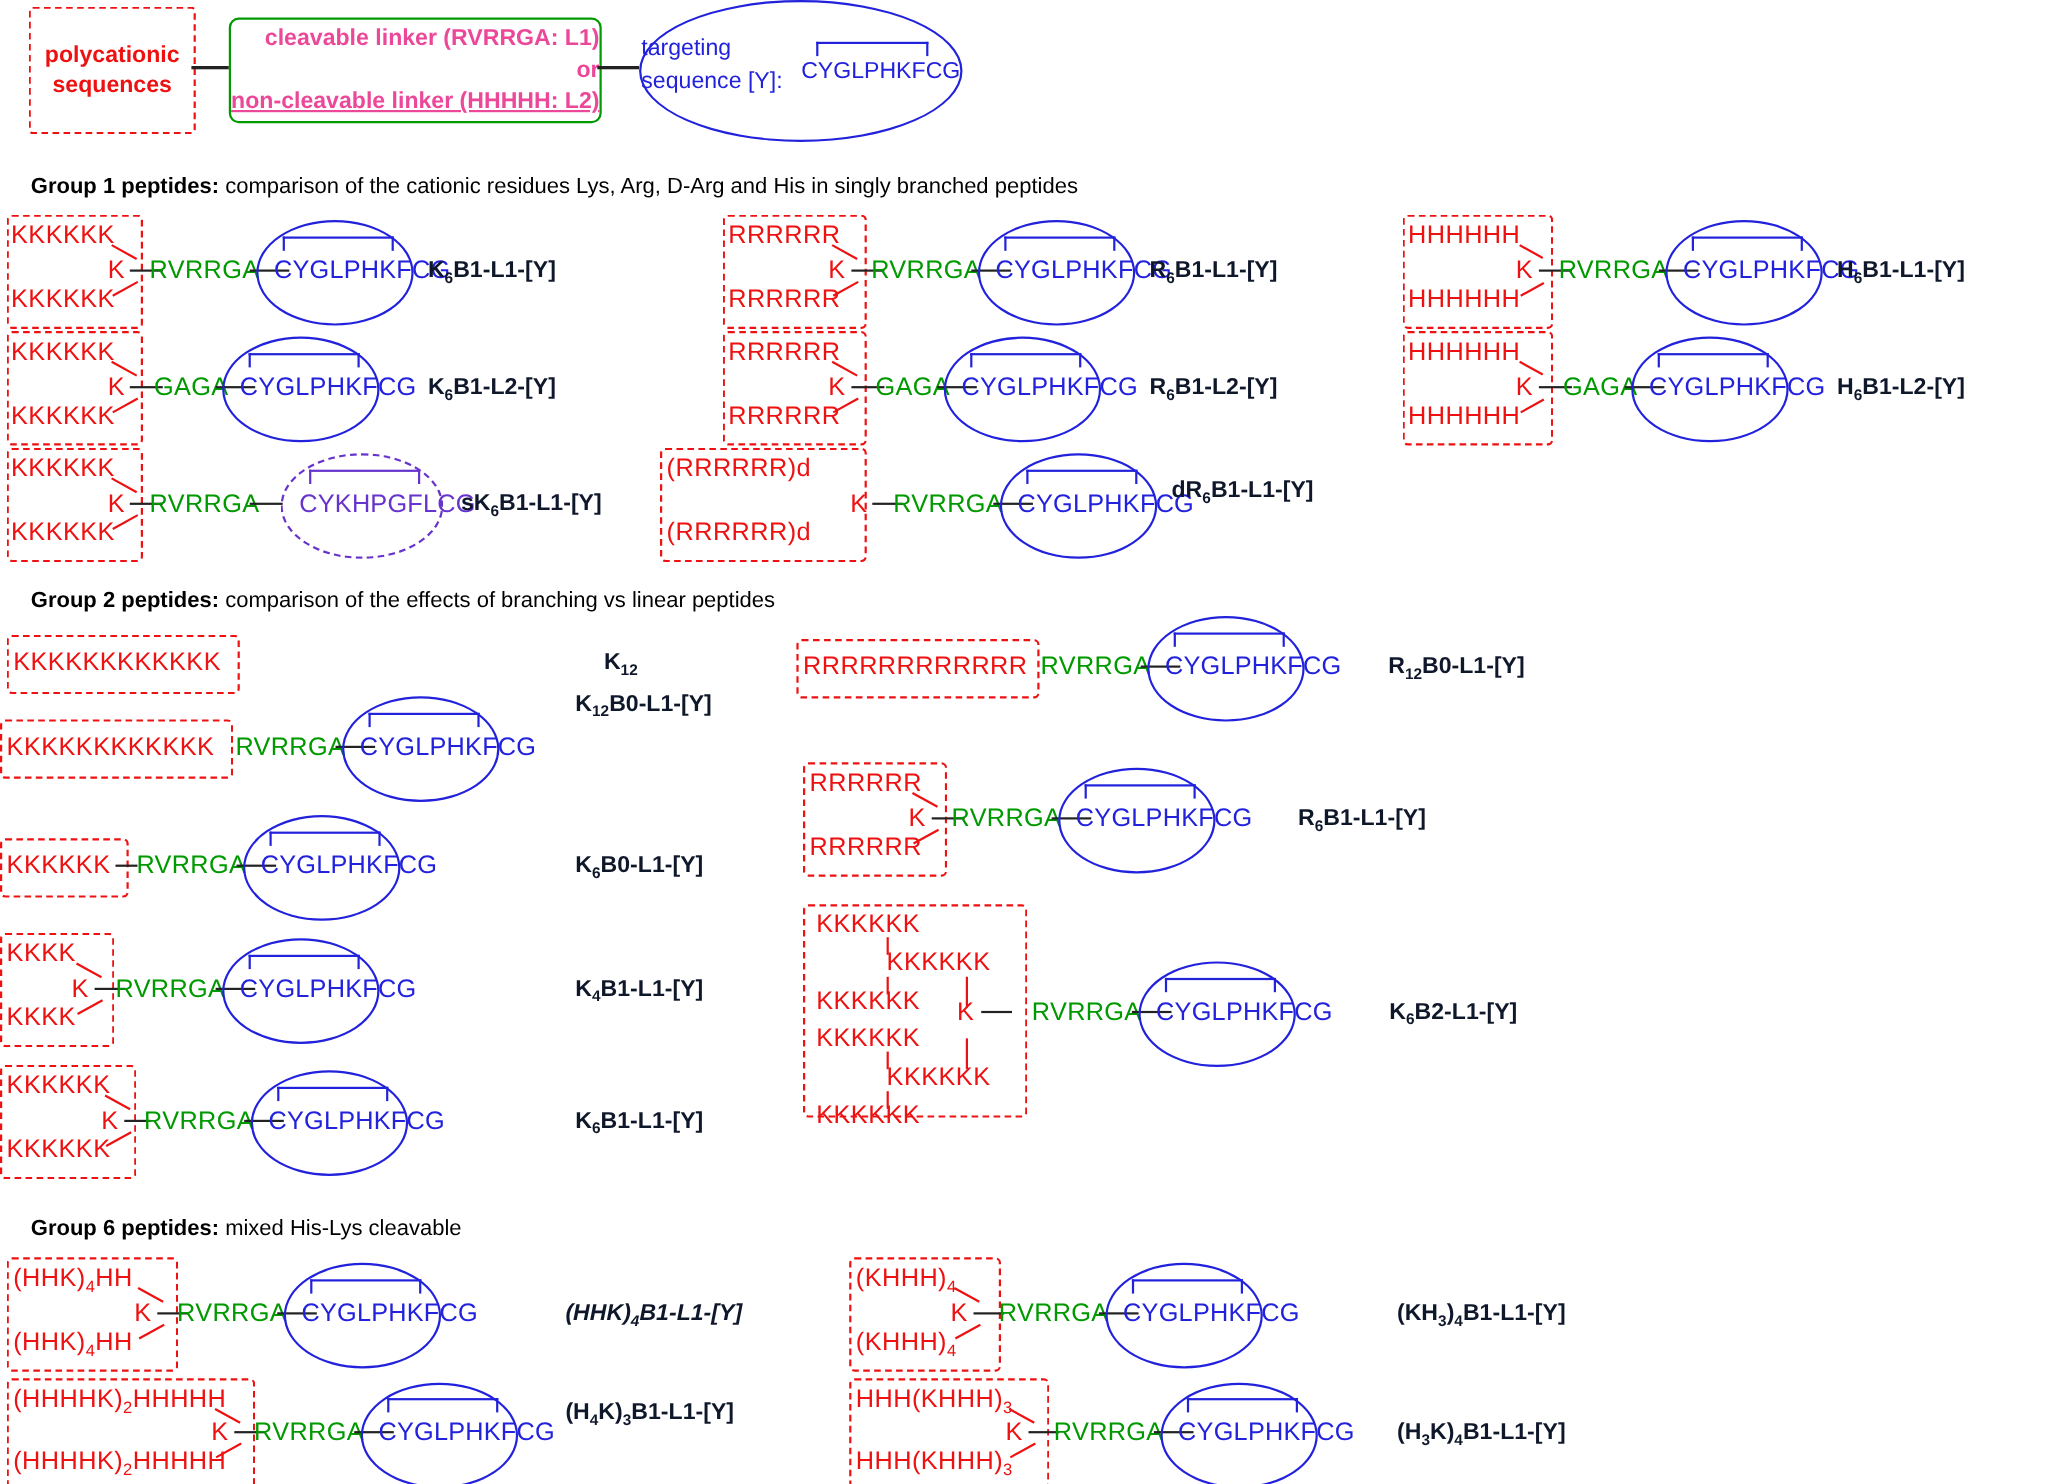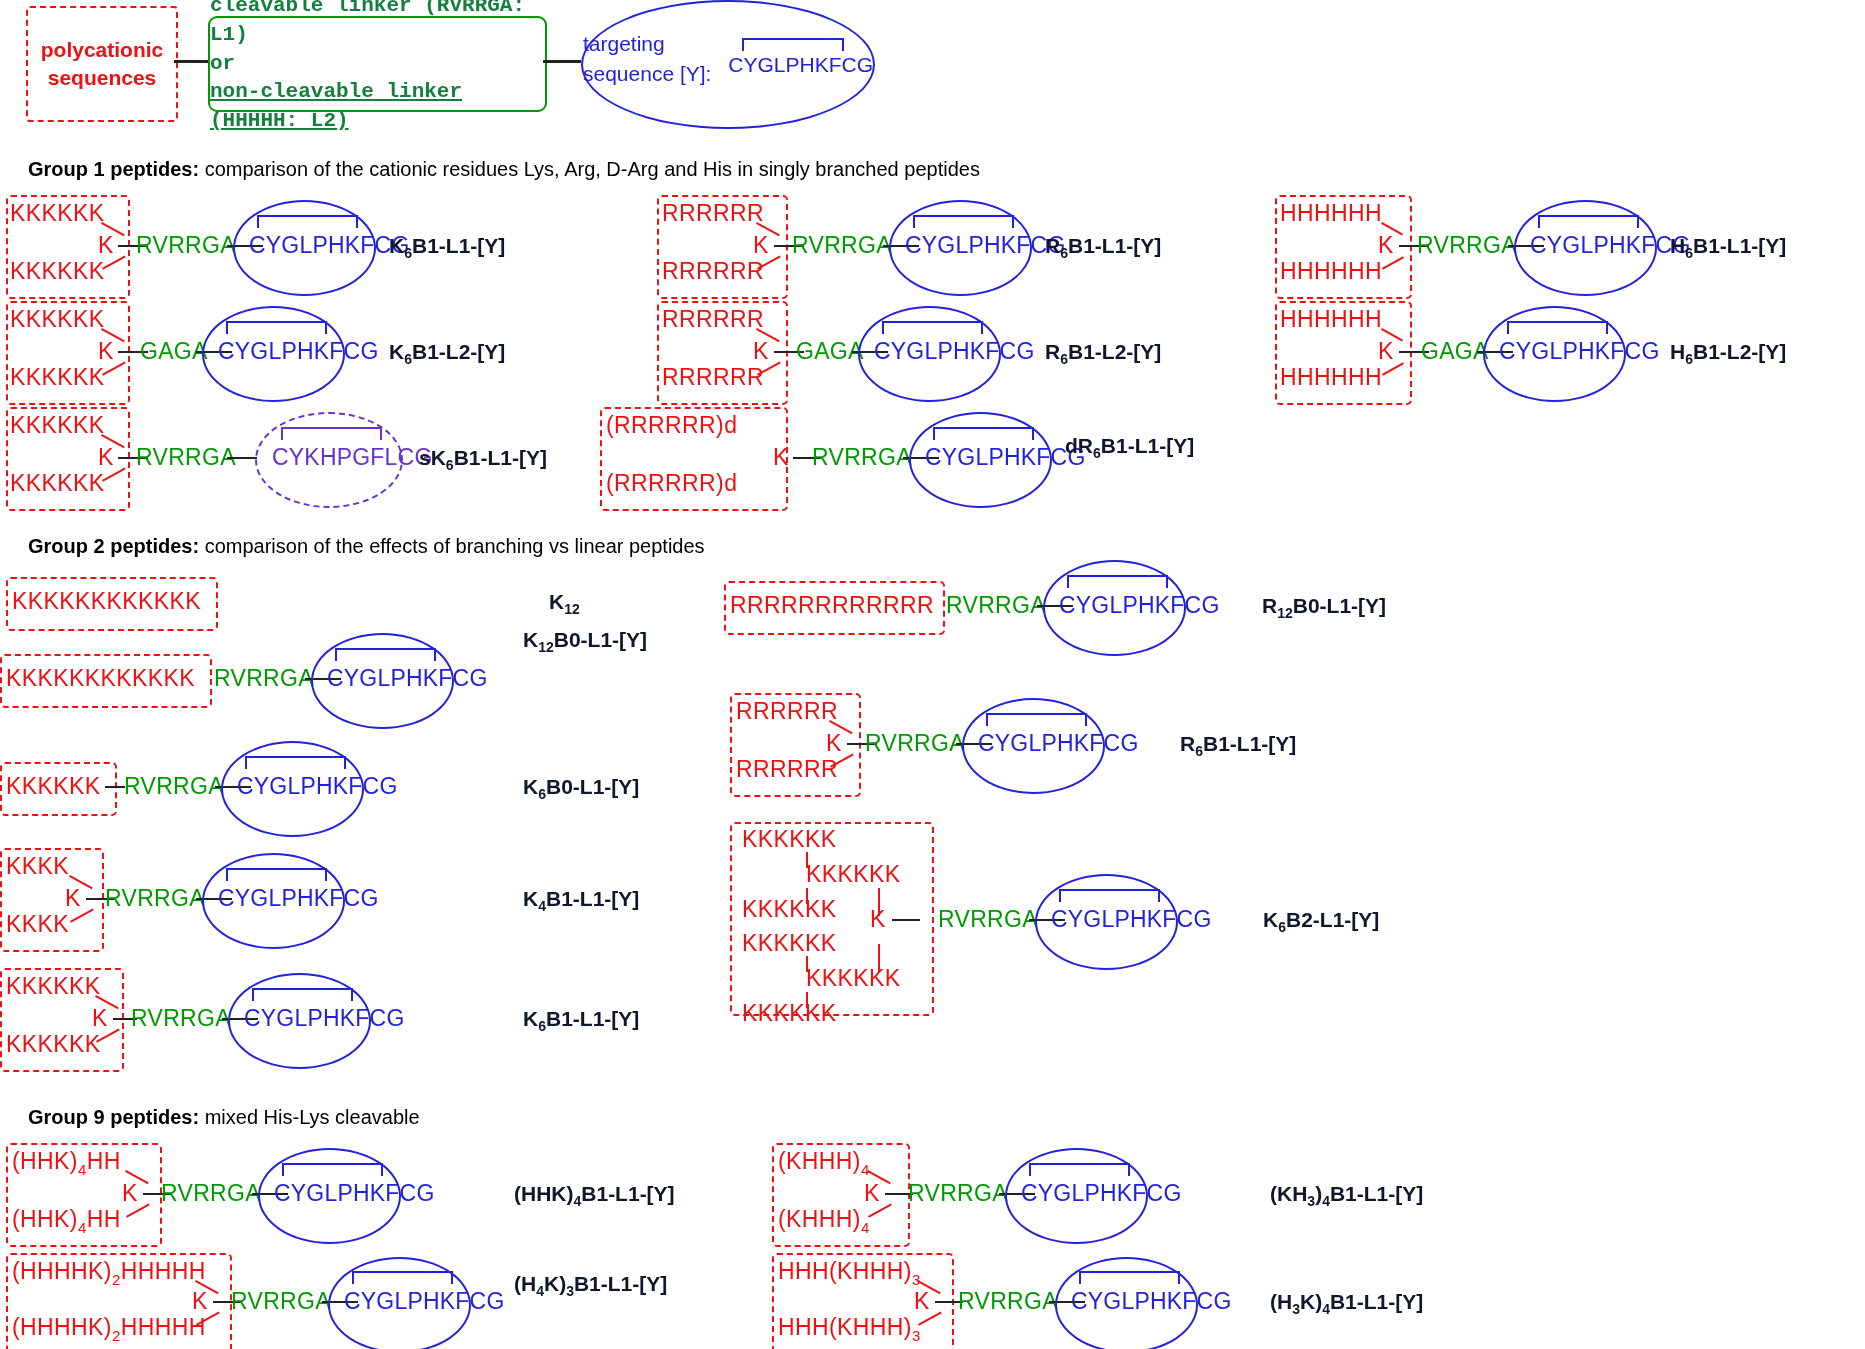--- a/index.html
+++ b/index.html
@@ -11,22 +11,22 @@
   .abs{position:absolute;}
 
   
   .legend-box-red{
     border:2.5px dashed #ee1111;border-radius:4px;
     display:flex;flex-direction:column;align-items:center;justify-content:center;
     color:#ee1111;font-size:21px;line-height:1.35;font-weight:600;
   }
   .legend-box-green{
     border:2.5px solid #009900;border-radius:9px;
-    display:flex;flex-direction:column;align-items:flex-start;justify-content:center;
-    color:#15803d;font-size:21px;line-height:1.38;font-weight:600;font-family:Liberation Mono, monospace;
+    display:flex;flex-direction:column;align-items:flex-end;justify-content:center;
+    color:#ec4899;font-size:21px;line-height:1.38;font-weight:600;
   }
   .legend-box-green .u{text-decoration:underline;}
   .legend-ellipse{
     border:2.2px solid #2222dd;border-radius:50%;
     display:flex;flex-direction:row;align-items:center;justify-content:center;
     color:#2222dd;font-size:21px;line-height:1.4;
   }
 
   .connector{background:#222;height:2.5px;}
 
@@ -341,40 +341,40 @@
 <div class="linker" style="left:938px;top:906px;">RVRRGA</div>
 <div class="bond" style="left:1029px;top:919px;width:36px;"></div>
 <div class="oval" style="left:1035px;top:874px;width:139px;height:92px;"></div>
 <div class="ssbond" style="left:1059px;top:889px;width:97px;"></div>
 <div class="target" style="left:1051px;top:906px;">CYGLPHKFCG</div>
 <div class="label" style="left:1263px;top:908px;">
   <span>K</span><sub>6</sub><span>B2-L1-[Y]</span>
 </div>
 
 <div class="abs grp-head" style="left:28px;top:1106px;">
-  <b>Group 9 peptides:</b><span> mixed His-Lys cleavable</span>
+  <b>Group 6 peptides:</b><span> mixed His-Lys cleavable</span>
 </div>
 
 <div class="cargo-box" style="left:6px;top:1143px;width:152px;height:100px;"></div>
 <div class="seq" style="left:12px;top:1148px;">
   <span>(HHK)</span><sub>4</sub><span>HH</span>
 </div>
 <div class="seq" style="left:12px;top:1206px;">
   <span>(HHK)</span><sub>4</sub><span>HH</span>
 </div>
 <div class="diag" style="left:126px;top:1170px;width:26px;transform:rotate(29deg);"></div>
 <div class="diag" style="left:126px;top:1216px;width:26px;transform:rotate(-29deg);"></div>
 <div class="branchK" style="left:122px;top:1180px;">K</div>
 <div class="bond" style="left:143px;top:1193px;width:28px;"></div>
 <div class="linker" style="left:161px;top:1180px;">RVRRGA</div>
 <div class="bond" style="left:252px;top:1193px;width:36px;"></div>
 <div class="oval" style="left:258px;top:1148px;width:139px;height:92px;"></div>
 <div class="ssbond" style="left:282px;top:1163px;width:97px;"></div>
 <div class="target" style="left:274px;top:1180px;">CYGLPHKFCG</div>
-<div class="label" style="left:514px;top:1182px;">
+<div class="label" style="left:514px;top:1182px;font-style:italic;">
   <span>(HHK)</span><sub>4</sub><span>B1-L1-[Y]</span>
 </div>
 
 <div class="cargo-box" style="left:6px;top:1253px;width:222px;height:96px;"></div>
 <div class="seq" style="left:12px;top:1258px;">
   <span>(HHHHK)</span><sub>2</sub><span>HHHHH</span>
 </div>
 <div class="seq" style="left:12px;top:1314px;">
   <span>(HHHHK)</span><sub>2</sub><span>HHHHH</span>
 </div>

